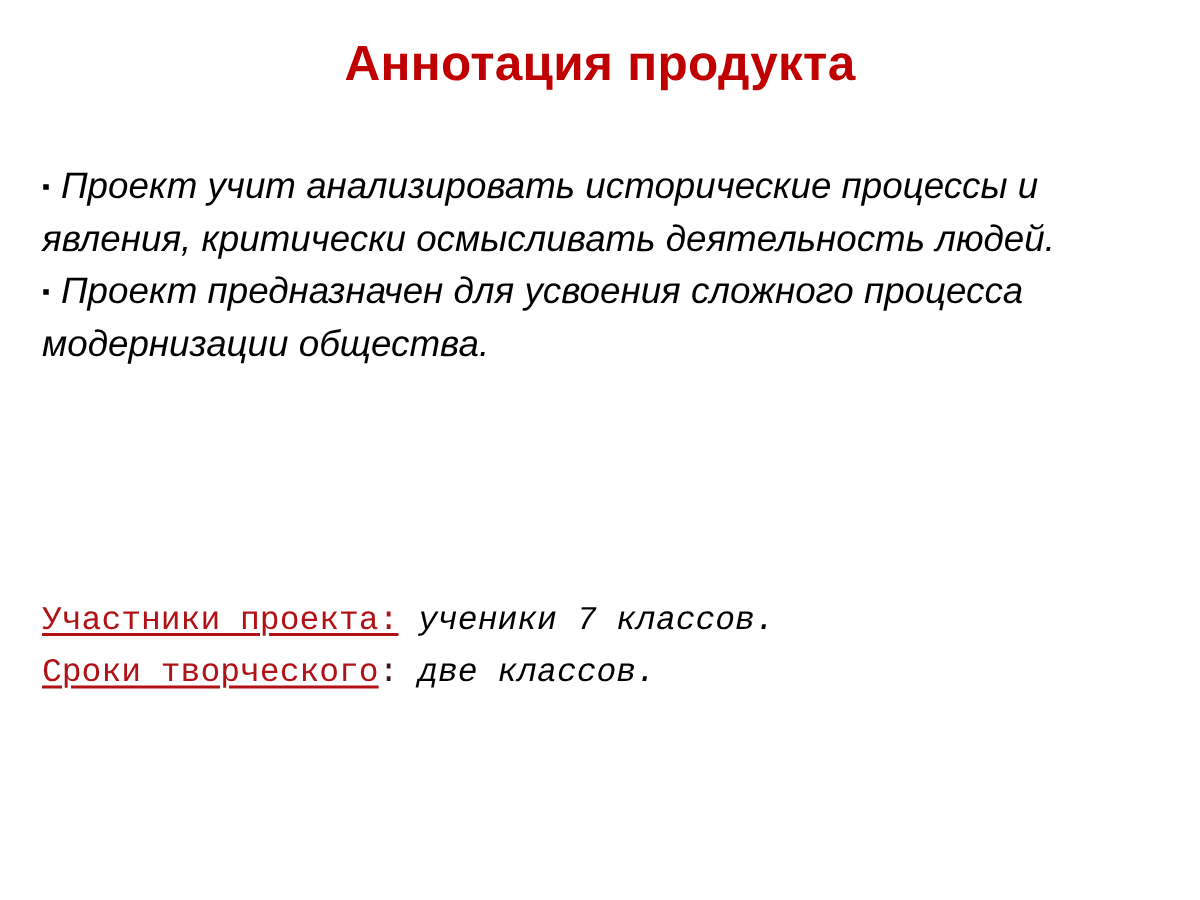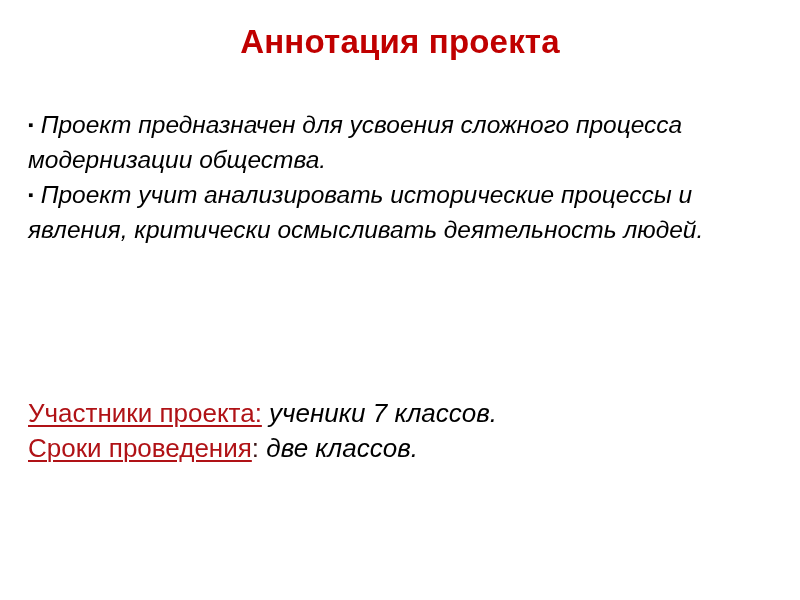--- a/index.html
+++ b/index.html
@@ -76,22 +76,22 @@
 
   
   .info-block {
     position: absolute;
     left: 28px;
     top: 396px;
     width: 758px;
   }
 
   .info-line {
-    font-family: Liberation Sans, sans-serif;
-    font-size: 26px;
+    font-family: Liberation Mono, monospace;
+    font-size: 22px;
     line-height: 35px;
     color: #000000;
     margin: 0;
     padding: 0;
     white-space: nowrap;
   }
 
   .info-label {
     font-style: normal;
     color: #b01216;
@@ -108,32 +108,32 @@
   .info-value {
     font-style: italic;
     color: #000000;
   }
 </style>
 </head>
 <body>
 
 <div class="slide">
 
-  <div class="slide-title">Аннотация проекта</div>
+  <div class="slide-title">Аннотация продукта</div>
 
   <div class="body-block">
 
+    <p class="bullet-para"><span class="bullet-mark bullet-gap-1">▪</span> <span>Проект учит анализировать исторические процессы и явления, критически осмысливать деятельность людей.</span></p>
+
     <p class="bullet-para"><span class="bullet-mark bullet-gap-1">▪</span> <span>Проект предназначен для усвоения сложного процесса модернизации общества.</span></p>
-
-    <p class="bullet-para"><span class="bullet-mark bullet-gap-1">▪</span> <span>Проект учит анализировать исторические процессы и явления, критически осмысливать деятельность людей.</span></p>
 
 
   </div>
 
   <div class="info-block">
 
     <p class="info-line"><span class="info-label">Участники проекта:</span><span class="info-colon-plain"></span><span class="info-value"> ученики 7 классов.</span></p>
 
-    <p class="info-line"><span class="info-label">Сроки проведения</span><span class="info-colon-plain">:</span><span class="info-value"> две классов.</span></p>
+    <p class="info-line"><span class="info-label">Сроки творческого</span><span class="info-colon-plain">:</span><span class="info-value"> две классов.</span></p>
 
   </div>
 
 </div>
 
 </body></html>

